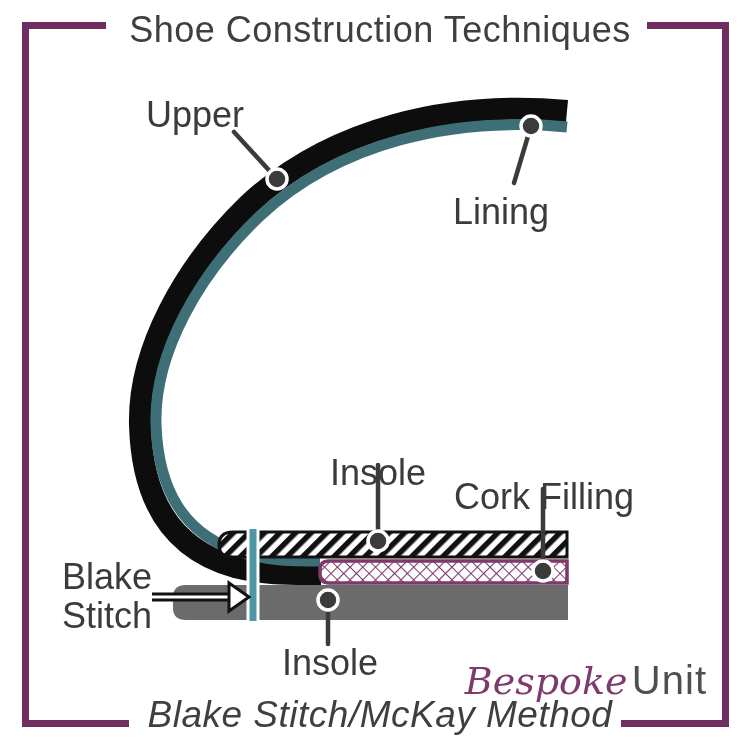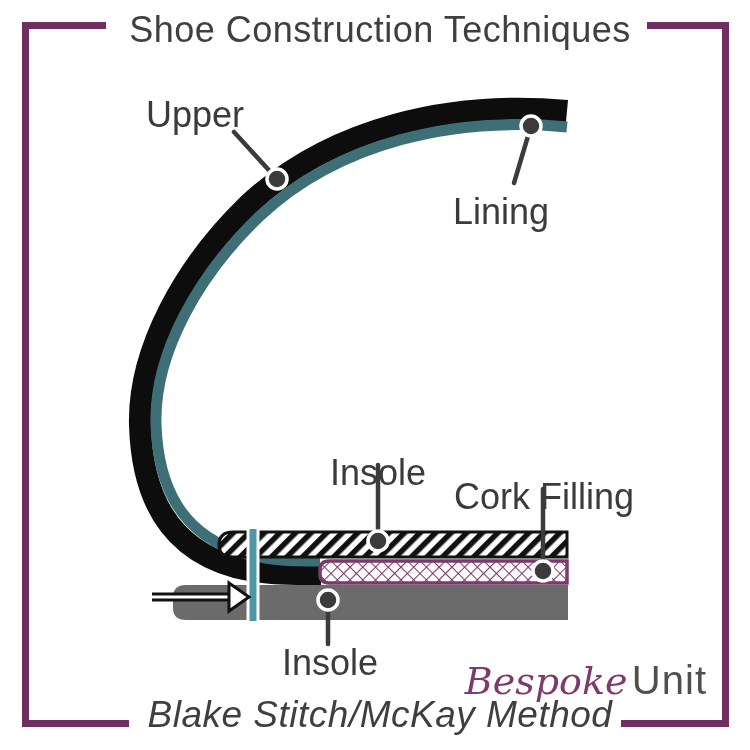--- a/index.html
+++ b/index.html
@@ -140,19 +140,21 @@
     <line class="leader" x1="328" y1="602" x2="328" y2="644"></line>
     <circle class="leader-dot" cx="328" cy="600" r="10"></circle>
   </g>
 </svg>
 
 <div class="part-label centered" id="upper-label">Upper</div>
 <div class="part-label centered" id="lining-label">Lining</div>
 <div class="part-label centered" id="insole-label">Insole</div>
 <div class="part-label centered" id="cork-label">Cork Filling</div>
 <div class="part-label" id="blake-label">
+  <div>Blake</div>
+  <div>Stitch</div>
 </div>
 <div class="part-label centered" id="outsole-label">Insole</div>
 
 <div id="brand-logo">
   <span class="script-word">Bespoke</span>
   <span class="plain-word">Unit</span>
 </div>
 
 </body></html>

